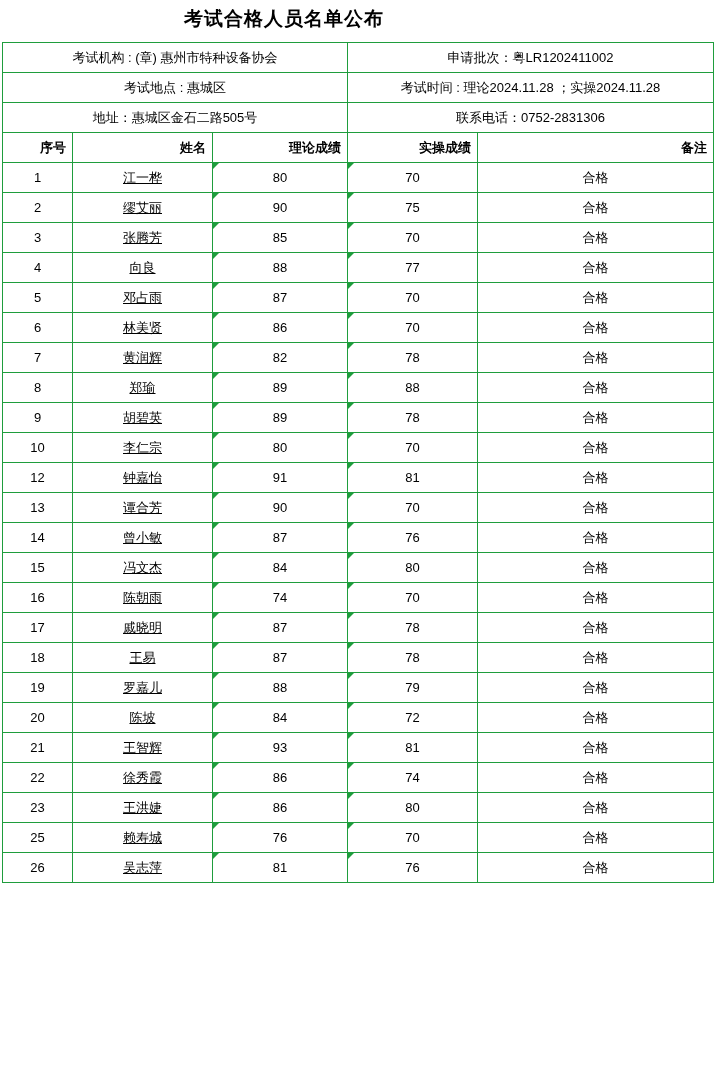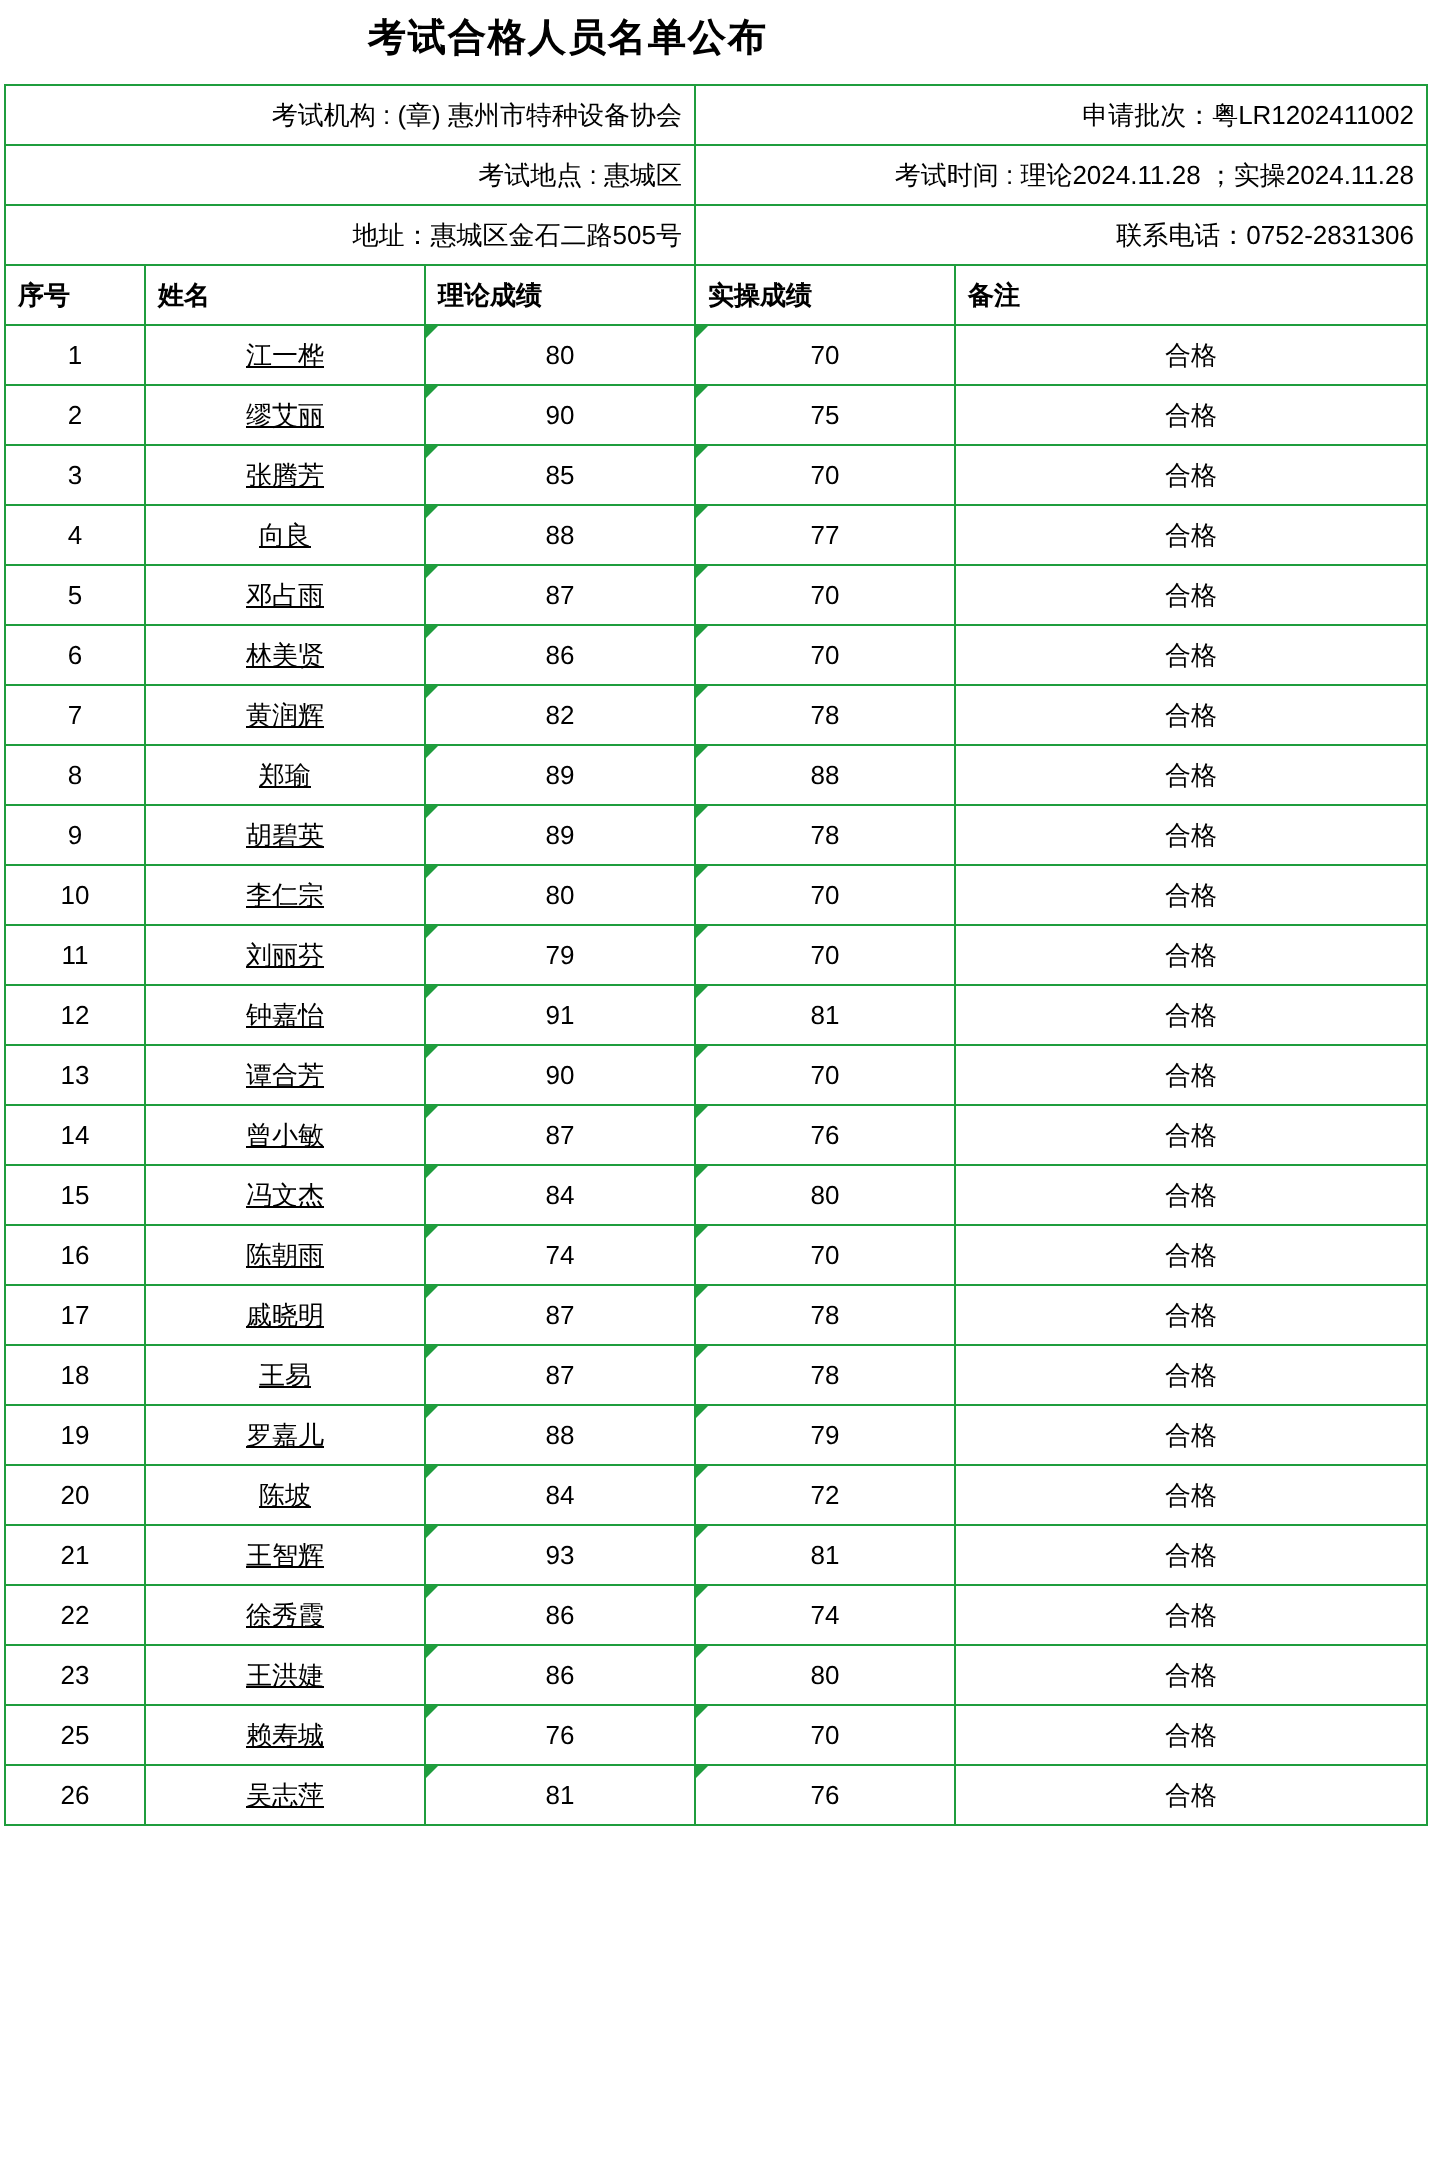--- a/index.html
+++ b/index.html
@@ -34,26 +34,26 @@
   table.sheet td {
     border: 1px solid #1f9d3d;
     font-size: 13px;
     padding: 0 6px;
     height: 30px;
     vertical-align: middle;
     box-sizing: border-box;
     position: relative;
   }
   .meta-cell {
-    text-align: right;
+    text-align: center;
     white-space: nowrap;
     overflow: hidden;
   }
   .hdr td {
-    text-align: left;
+    text-align: right;
     font-weight: bold;
     font-size: 14px;
     height: 34px;
   }
   .data td {
     text-align: center;
     height: 33px;
     font-size: 13px;
   }
   .data td.name {
@@ -182,27 +182,20 @@
           <td>合格</td>
         </tr>
         <tr class="data">
           <td>10</td>
           <td class="name">李仁宗</td>
           <td class="mark">80</td>
           <td class="mark">70</td>
           <td>合格</td>
         </tr>
         <tr class="data">
-          <td>11</td>
-          <td class="name">刘丽芬</td>
-          <td class="mark">79</td>
-          <td class="mark">70</td>
-          <td>合格</td>
-        </tr>
-        <tr class="data">
           <td>12</td>
           <td class="name">钟嘉怡</td>
           <td class="mark">91</td>
           <td class="mark">81</td>
           <td>合格</td>
         </tr>
         <tr class="data">
           <td>13</td>
           <td class="name">谭合芳</td>
           <td class="mark">90</td>

